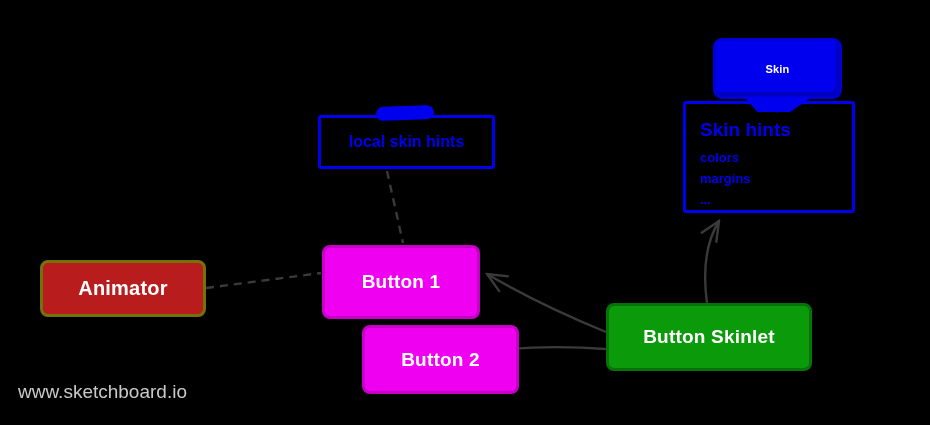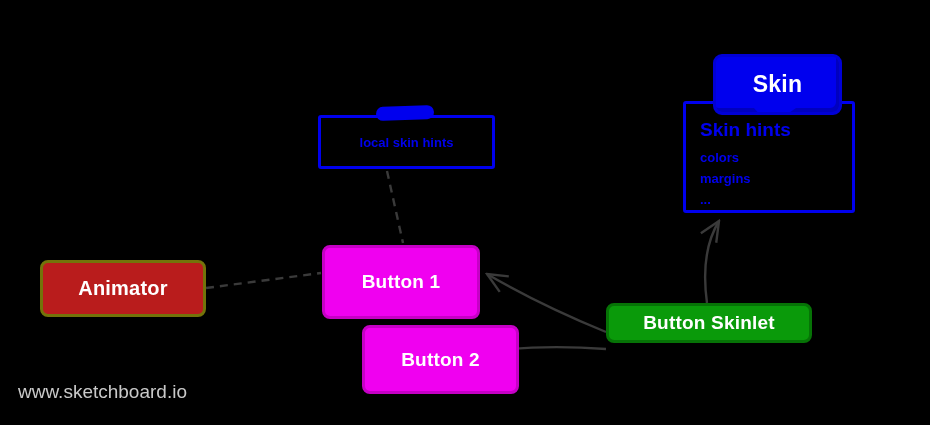--- a/index.html
+++ b/index.html
@@ -11,45 +11,45 @@
   .edge{fill:none;stroke:#3a3a3a;stroke-width:2.4;}
   .edge.dashed{stroke-dasharray:8 6;}
 
   .node{
     position:absolute;z-index:3;box-sizing:border-box;
     display:flex;align-items:center;justify-content:center;
     color:#ffffff;font-weight:bold;letter-spacing:.2px;
   }
   .node span{pointer-events:none;}
 
-  #skin{left:713px;top:54px;width:129px;height:61px;background:#0000ee;
-        border:3px solid #0000d6;border-radius:9px;font-size:23px;
+  #skin{left:713px;top:38px;width:129px;height:61px;background:#0000ee;
+        border:3px solid #0000d6;border-radius:9px;font-size:11px;
         box-shadow:inset -3px -4px 0 #0000bf;}
   .wedge{position:absolute;z-index:4;left:744px;top:97px;width:68px;height:15px;
         background:#0000ee;clip-path:polygon(0 0,100% 0,68% 100%,20% 100%);}
 
   .outline-box{position:absolute;z-index:2;box-sizing:border-box;
         border:3px solid #0000ee;border-radius:3px;color:#0000ee;background:#000;}
   #skinHints{left:683px;top:101px;width:172px;height:112px;}
   .sh-title{font-size:19px;font-weight:bold;margin:15px 14px 9px 14px;}
   .sh-item{font-size:13px;font-weight:bold;margin:0 14px 6px 14px;}
 
   #localHints{left:318px;top:115px;width:177px;height:54px;
         display:flex;align-items:center;justify-content:center;
-        font-size:13px;font-weight:bold;}
+        font-size:16px;font-weight:bold;}
   .scribble{position:absolute;z-index:4;left:376px;top:106px;width:58px;height:14px;
         background:#0000ee;border-radius:7px;transform:rotate(-2deg);}
 
   #animator{left:40px;top:260px;width:166px;height:57px;background:#b91c1c;
         border:3px solid #73730a;border-radius:8px;font-size:20px;}
   #button1{left:322px;top:245px;width:158px;height:74px;background:#f000f0;
         border:3px solid #c600c6;border-radius:8px;font-size:19px;}
   #button2{left:318px;top:325px;width:157px;height:69px;background:#f000f0;
         border:3px solid #c600c6;border-radius:8px;font-size:19px;margin-left:44px;}
-  #skinlet{left:606px;top:303px;width:206px;height:40px;background:#0a9a0a;
+  #skinlet{left:606px;top:303px;width:206px;height:68px;background:#0a9a0a;
         border:3px solid #067306;border-radius:8px;font-size:19px;}
 
   .watermark{position:absolute;z-index:2;left:18px;top:381px;
         font-size:19px;color:#c9c9c9;font-weight:normal;}
 </style>
 </head>
 <body>
 
 <div class="canvas">
 

